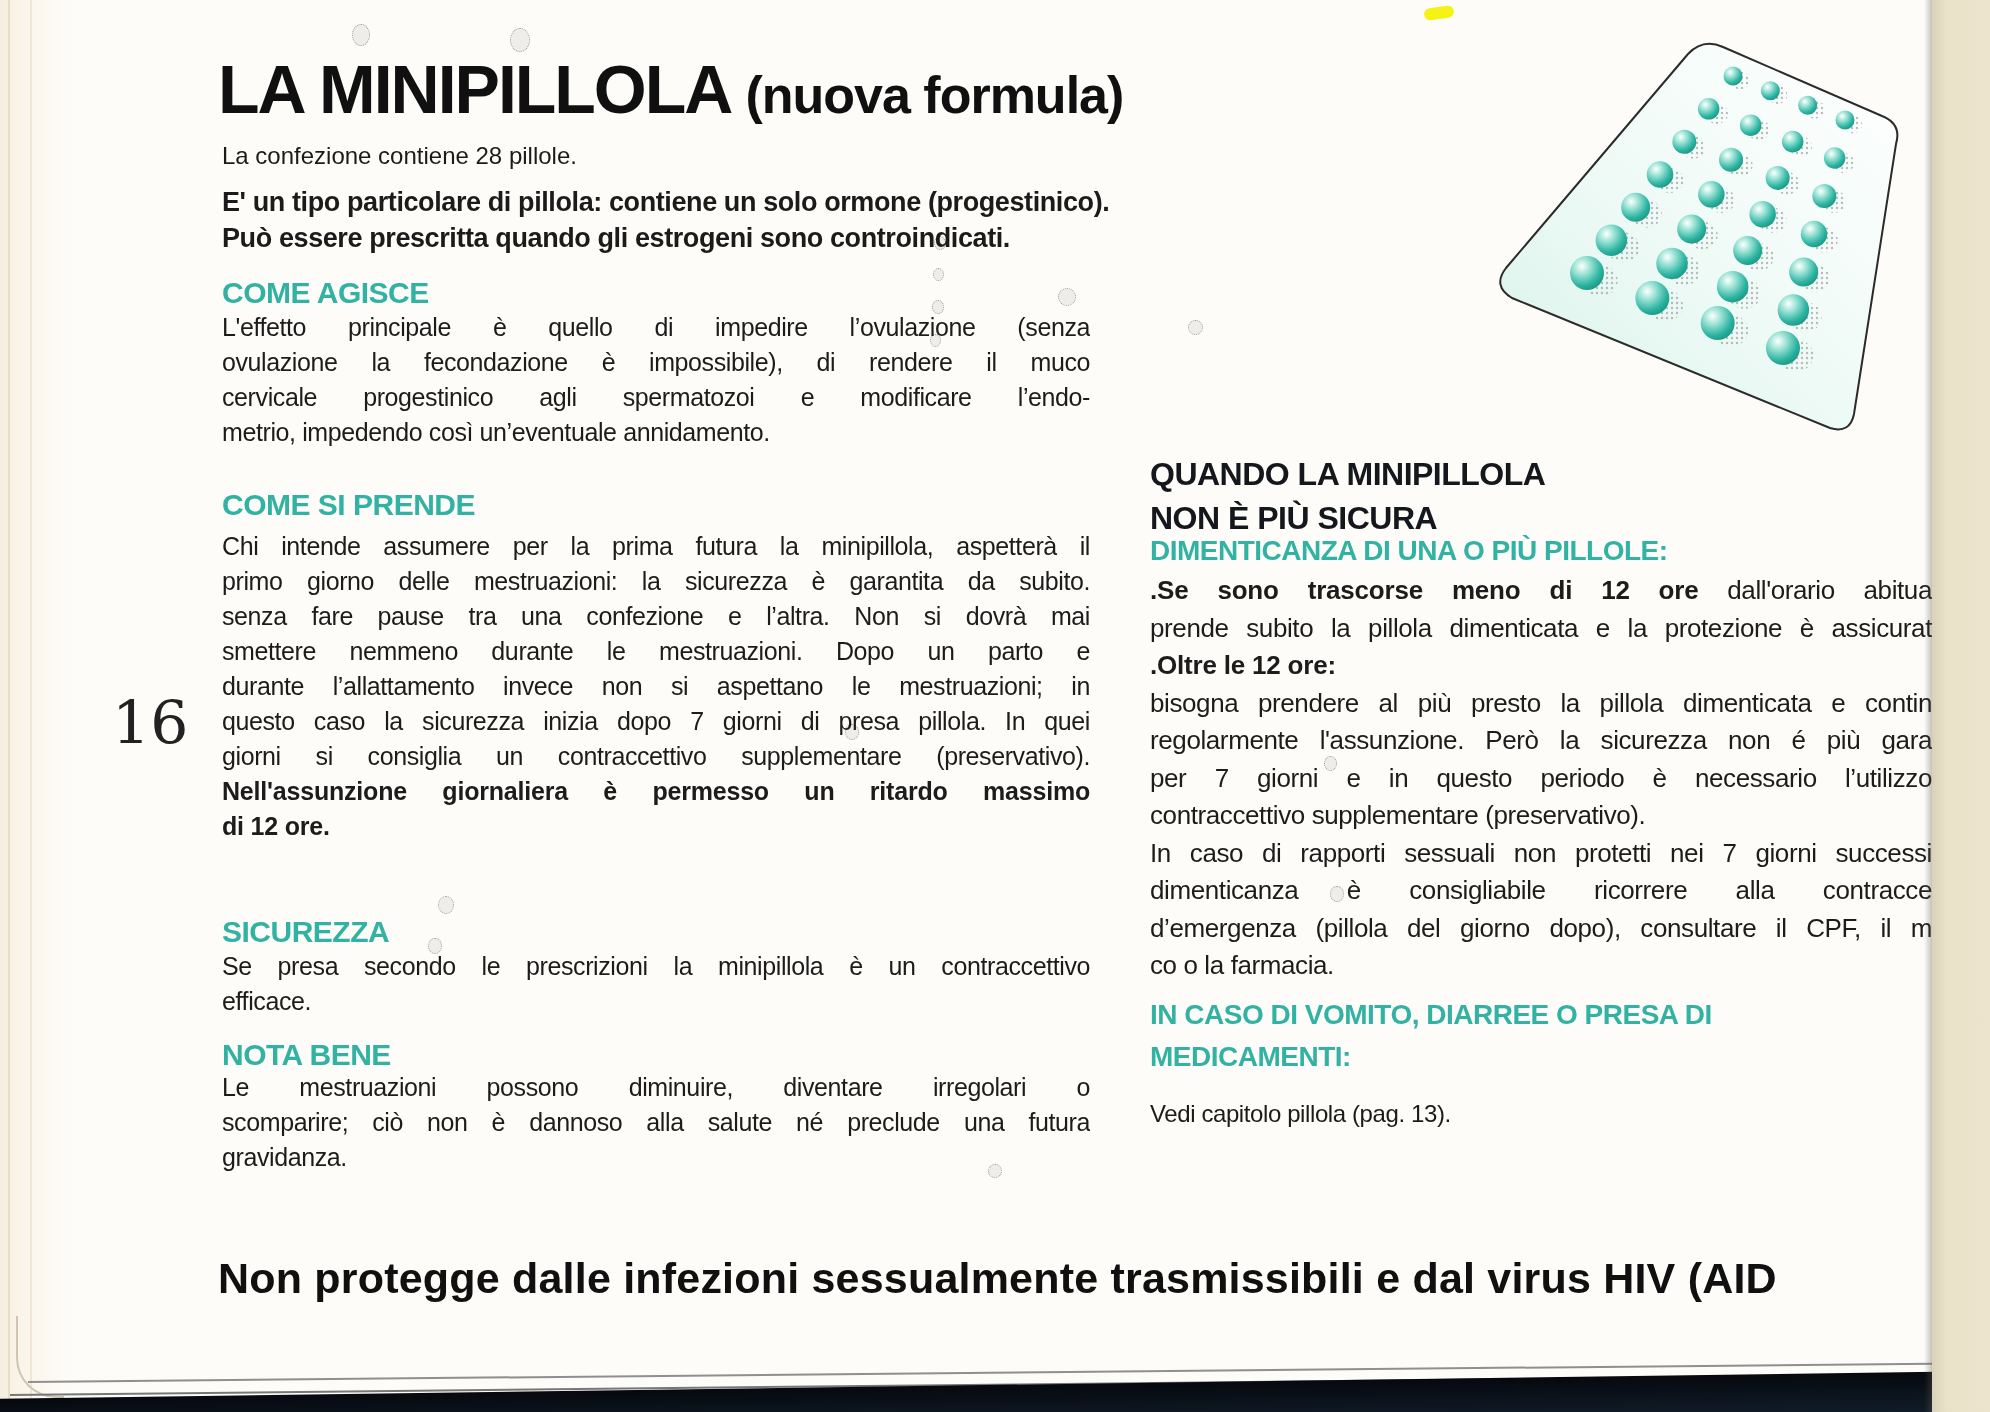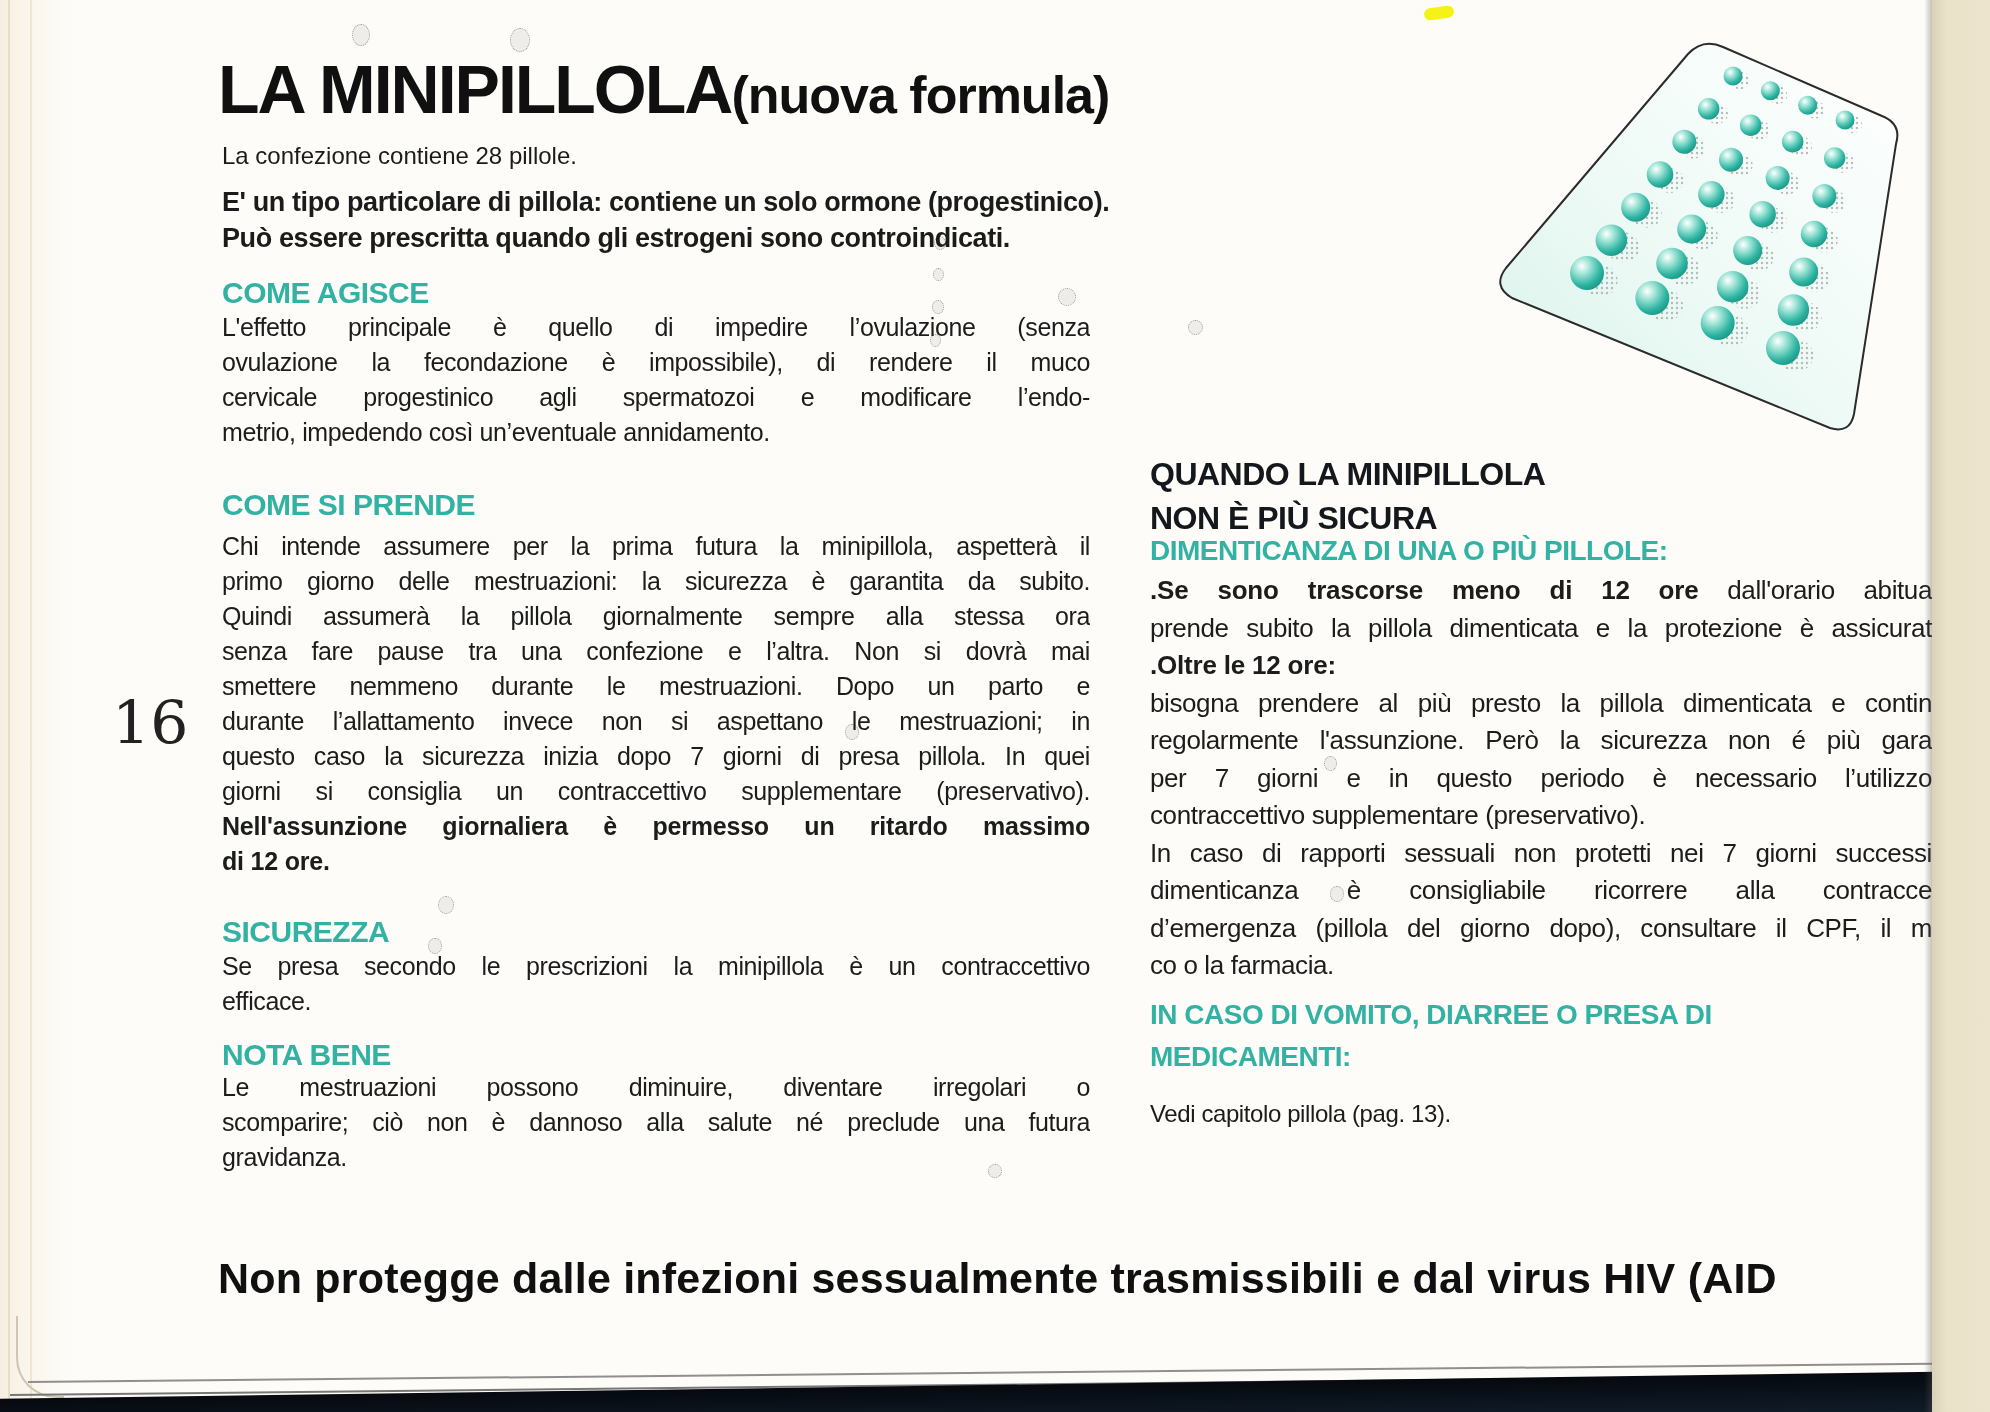--- a/index.html
+++ b/index.html
@@ -31,21 +31,21 @@
   
   .hl{position:absolute;left:1424px;top:7px;width:30px;height:12px;background:#f4f315;
     border-radius:6px;transform:rotate(-8deg);z-index:9;}
   
   .speck{position:absolute;border:1px dotted #9a9a9a;border-radius:50%;
     background:rgba(150,150,150,.14);z-index:3;}
   
   .abs{position:absolute;z-index:4;}
   .page-title{left:218px;top:50px;font-size:68px;font-weight:800;letter-spacing:-2px;
     color:#101010;white-space:nowrap;}
-  .page-title .suffix{font-size:52px;letter-spacing:-1px;}
+  .page-title .suffix{font-size:52px;letter-spacing:-1px;margin-left:14px;}
   .subtitle{left:222px;top:142px;font-size:24px;}
   .intro{left:222px;top:184px;font-size:27px;font-weight:700;line-height:36px;white-space:nowrap;letter-spacing:-0.4px;}
   h2.teal{margin:0;font-size:30px;font-weight:800;letter-spacing:-0.5px;color:#31b2a2;white-space:nowrap;}
   .lh-ca{left:222px;top:276px;}
   .lh-csp{left:222px;top:488px;}
   .lh-sic{left:222px;top:915px;}
   .lh-nb{left:222px;top:1038px;}
   .lbody{left:222px;width:868px;font-size:25px;letter-spacing:-0.4px;line-height:35px;color:#1c1c1c;}
   .lb-ca{top:310px;}
   .lb-csp{top:529px;}
@@ -96,21 +96,20 @@
     <div class="tl j">L'effetto principale è quello di impedire l’ovulazione (senza</div>
     <div class="tl j">ovulazione la fecondazione è impossibile), di rendere il muco</div>
     <div class="tl j">cervicale progestinico agli spermatozoi e modificare l’endo-</div>
     <div class="tl">metrio, impedendo così un’eventuale annidamento.</div>
   </div>
 
   <h2 class="abs teal lh-csp">COME SI PRENDE</h2>
   <div class="abs lbody lb-csp">
     <div class="tl j">Chi intende assumere per la prima futura la minipillola, aspetterà il</div>
     <div class="tl j">primo giorno delle mestruazioni: la sicurezza è garantita da subito.</div>
-    <div class="tl j">Quindi assumerà la pillola giornalmente sempre alla stessa ora</div>
     <div class="tl j">senza fare pause tra una confezione e l’altra. Non si dovrà mai</div>
     <div class="tl j">smettere nemmeno durante le mestruazioni. Dopo un parto e</div>
     <div class="tl j">durante l’allattamento invece non si aspettano le mestruazioni; in</div>
     <div class="tl j">questo caso la sicurezza inizia dopo 7 giorni di presa pillola. In quei</div>
     <div class="tl j">giorni si consiglia un contraccettivo supplementare (preservativo).</div>
     <div class="tl j b">Nell'assunzione giornaliera è permesso un ritardo massimo</div>
     <div class="tl b">di 12 ore.</div>
   </div>
 
   <h2 class="abs teal lh-sic">SICUREZZA</h2>

